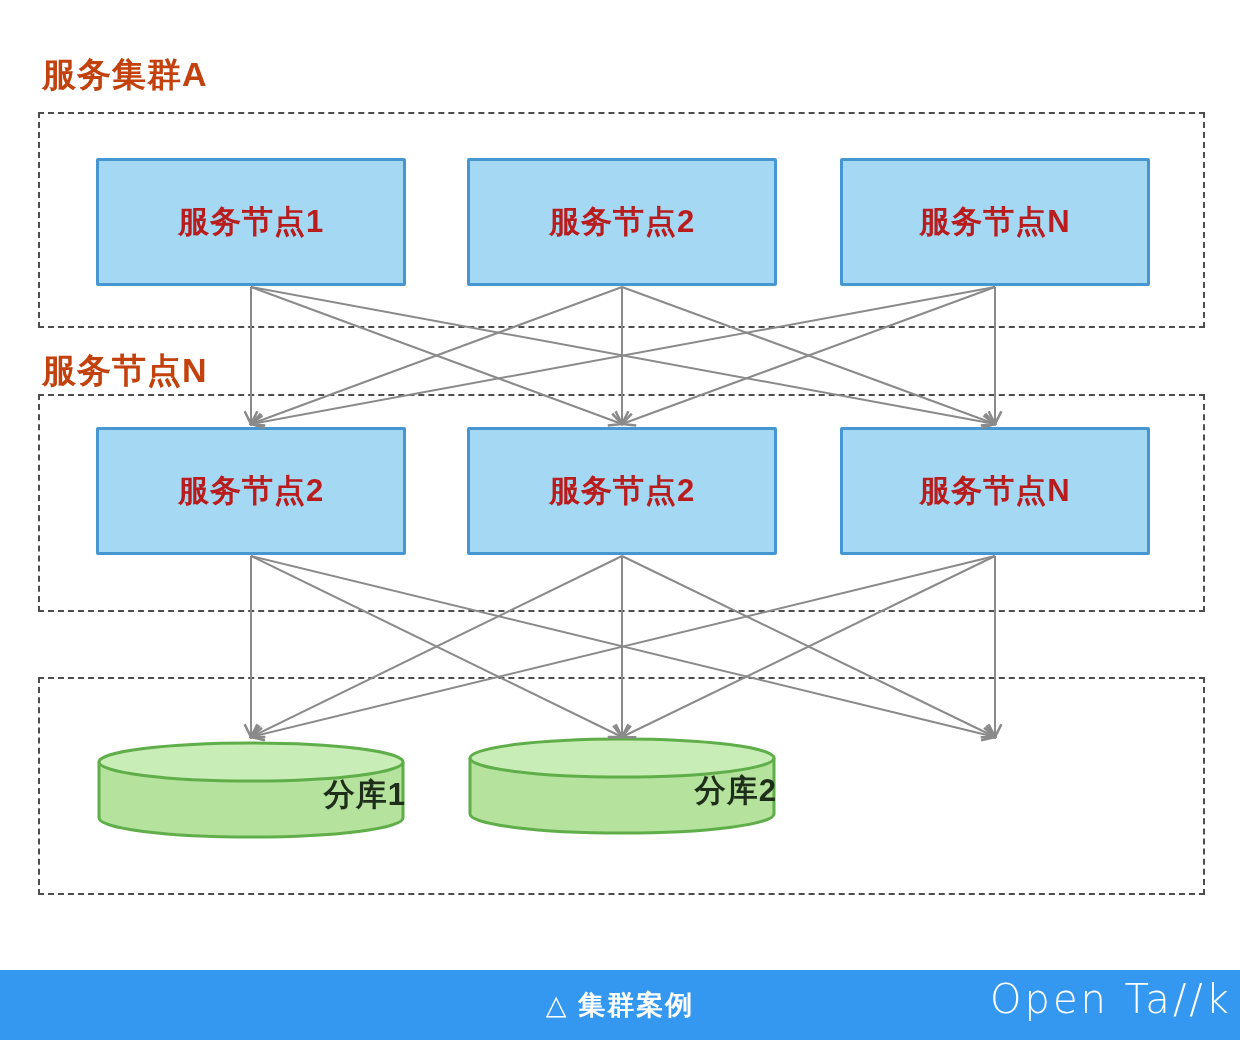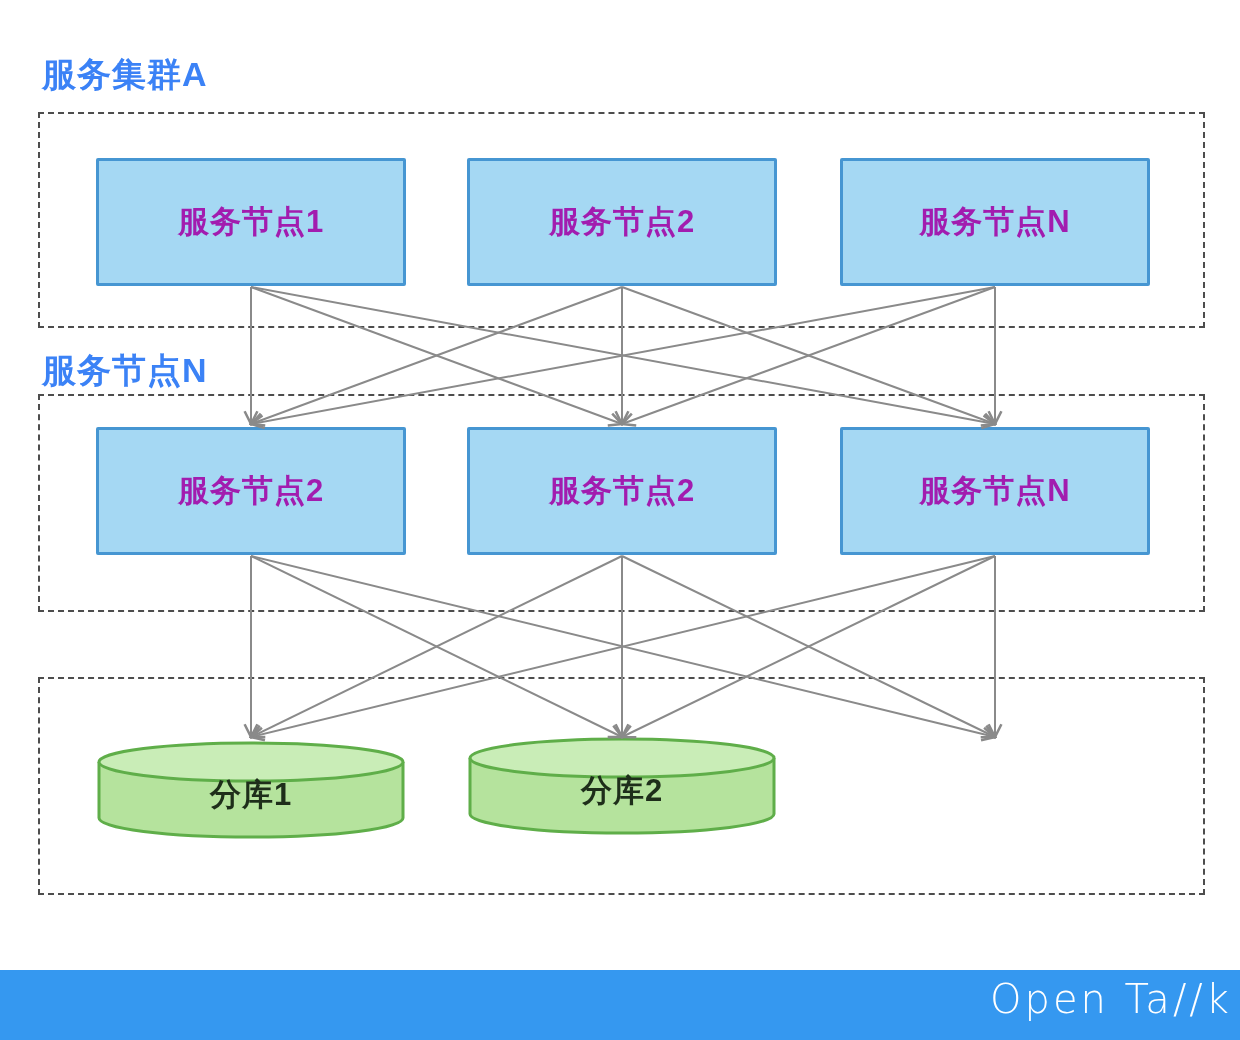--- a/index.html
+++ b/index.html
@@ -1,39 +1,39 @@
 <!DOCTYPE html>
 <html style="--node-fill: #a5d8f3; --node-border: #4696d2; --db-fill: #b5e39d; --db-top-fill: #c9edb7; --db-border: #5fae49; --arrow-color: #8a8a8a; --boundary-color: #4d4d4d; --bar-color: #3598f0;"><head>
 <meta charset="utf-8">
 <style>
   html,body{margin:0;padding:0;background:#ffffff;}
   .stage{
     position:relative;width:1240px;height:1040px;background:#ffffff;overflow:hidden;
     font-family:"Liberation Sans","DejaVu Sans",sans-serif;
   }
   .cluster-label{
-    position:absolute;left:42px;font-size:34px;font-weight:bold;color:#3b82f6;
+    position:absolute;left:42px;font-size:34px;font-weight:bold;color:#c2410c;
     letter-spacing:1px;white-space:nowrap;
   }
   .dashed-rect{
     position:absolute;left:38px;width:1167px;
     border:2px dashed var(--boundary-color,#4d4d4d);
     box-sizing:border-box;background:transparent;
   }
   .node-box{
     position:absolute;width:310px;height:128px;
     background:var(--node-fill,#a5d8f3);
     border:3px solid var(--node-border,#4696d2);
     box-sizing:border-box;border-radius:2px;
     display:flex;align-items:center;justify-content:center;
-    font-size:31px;font-weight:600;color:#a21caf;letter-spacing:1px;
+    font-size:31px;font-weight:600;color:#b91c1c;letter-spacing:1px;
   }
   .cyl{position:absolute;width:310px;height:100px;}
   .cyl-label{
-    position:absolute;width:310px;text-align:center;top:34px;
+    position:absolute;width:310px;text-align:right;top:34px;
     font-size:31px;font-weight:600;color:#1e2e1a;letter-spacing:1px;
   }
   #arrows{position:absolute;left:0;top:0;width:1240px;height:1040px;pointer-events:none;}
   .footer-bar{
     position:absolute;left:0;top:970px;width:1240px;height:70px;
     background:var(--bar-color,#3598f0);
     display:flex;align-items:center;
   }
   .footer-caption{
     position:absolute;left:0;width:100%;text-align:center;
@@ -103,16 +103,17 @@
         <line x1="622" y1="556" x2="251" y2="737" stroke="#8a8a8a" stroke-width="2" marker-end="url(#ah)"></line>
         <line x1="622" y1="556" x2="622" y2="737" stroke="#8a8a8a" stroke-width="2" marker-end="url(#ah)"></line>
         <line x1="622" y1="556" x2="995" y2="737" stroke="#8a8a8a" stroke-width="2" marker-end="url(#ah)"></line>
         <line x1="995" y1="556" x2="251" y2="737" stroke="#8a8a8a" stroke-width="2" marker-end="url(#ah)"></line>
         <line x1="995" y1="556" x2="622" y2="737" stroke="#8a8a8a" stroke-width="2" marker-end="url(#ah)"></line>
         <line x1="995" y1="556" x2="995" y2="737" stroke="#8a8a8a" stroke-width="2" marker-end="url(#ah)"></line>
       </g>
   </svg>
 
   <div class="footer-bar">
+    <div class="footer-caption">△ 集群案例</div>
     <div class="footer-logo">Open Ta//k</div>
   </div>
 
 </div>
 
 </body></html>

